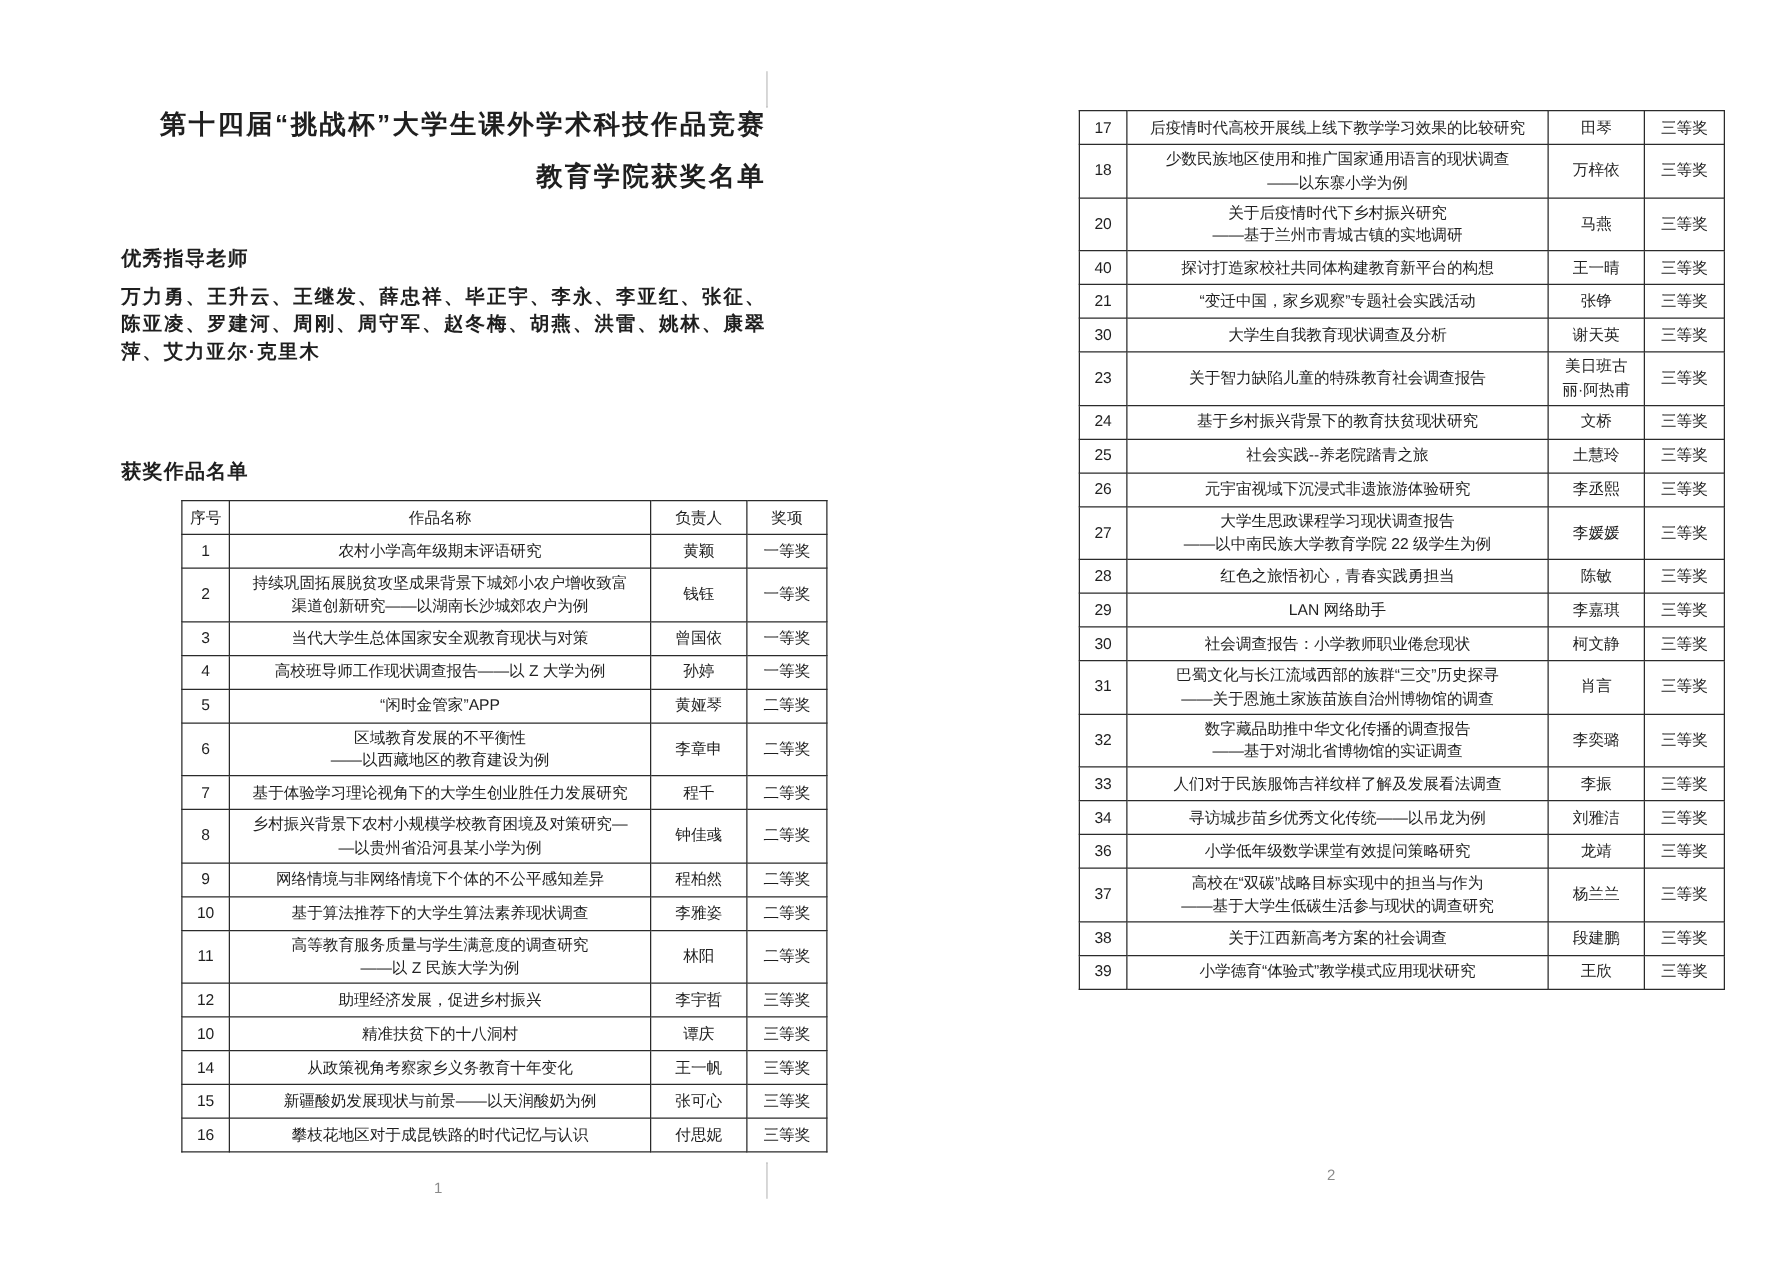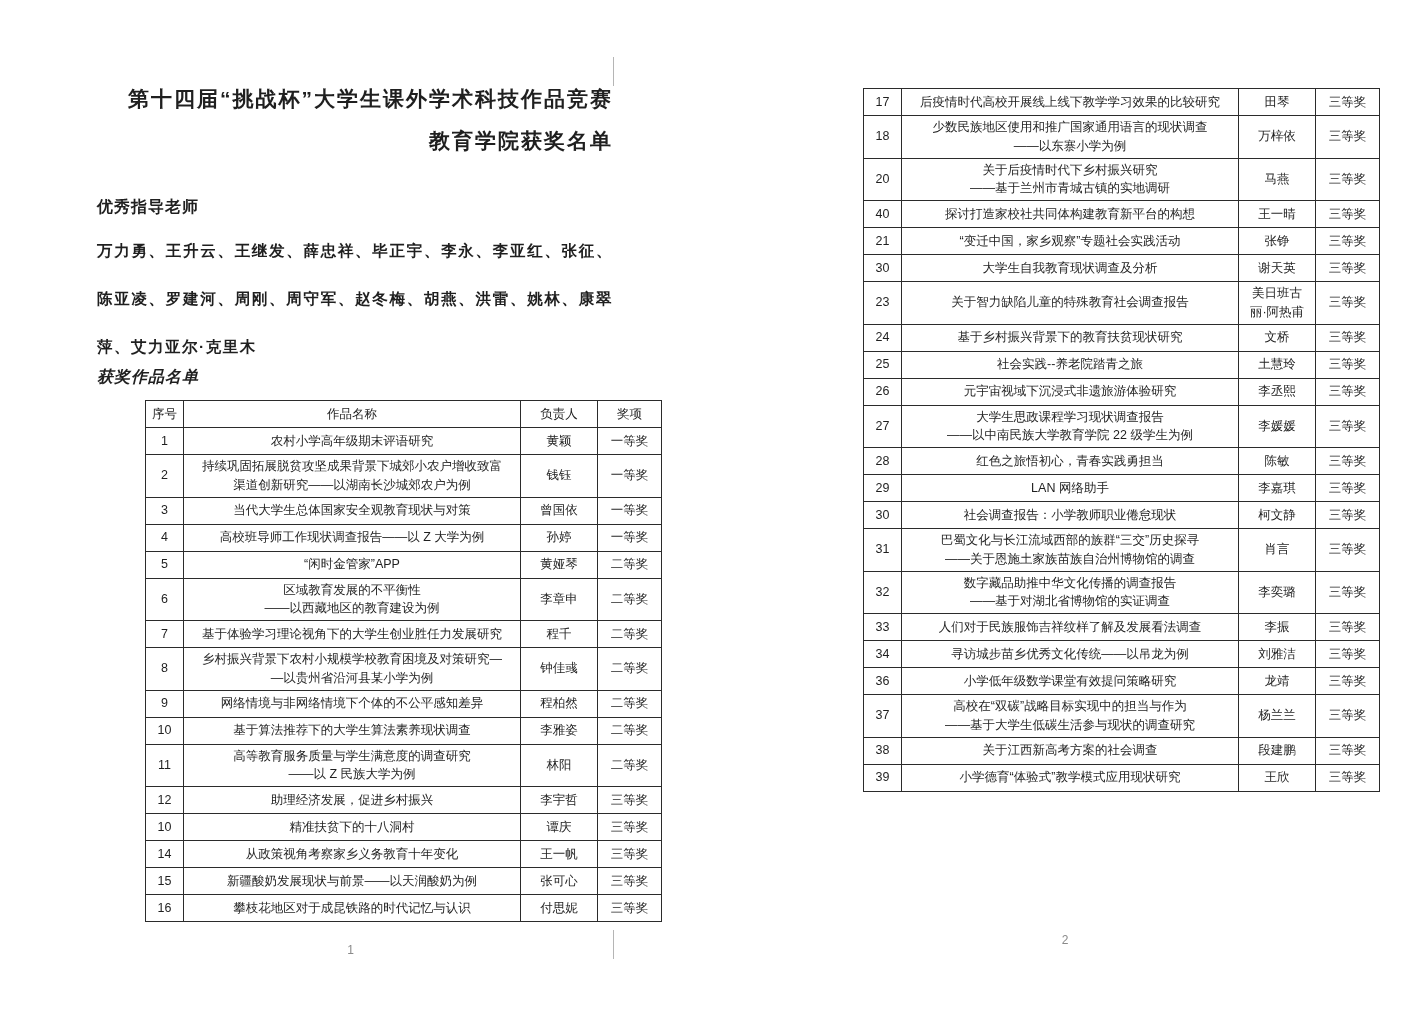--- a/index.html
+++ b/index.html
@@ -10,24 +10,24 @@
   .page1{left:88px;top:55px;width:525px;height:915px;}
   .page2{left:800px;top:40px;width:530px;height:930px;}
 
   .doc-title{position:absolute;left:0;width:100%;text-align:right;font-weight:bold;
              font-size:21px;letter-spacing:2px;}
   .doc-title.line1{top:30px;}
   .doc-title.line2{top:72px;}
 
   .section-heading{position:absolute;left:9px;font-weight:bold;font-size:16px;letter-spacing:1px;}
   .teachers-heading{top:142px;}
-  .list-heading{top:312px;font-style:italic;}
+  .list-heading{top:312px;}
 
   .teachers{position:absolute;left:9px;top:172px;width:516px;font-weight:bold;
-            font-size:15.5px;line-height:48px;letter-spacing:1.5px;text-align:justify;}
+            font-size:15.5px;line-height:22px;letter-spacing:1.5px;text-align:justify;}
 
   table{border-collapse:collapse;table-layout:fixed;font-size:12.5px;color:#1f1f1f;margin-left:48px;}
   .awards-table{position:absolute;width:516px;}
   .table1{left:9px;top:345px;}
   .table2{left:15px;top:48px;width:515px;}
   th,td{border:1px solid #2b2b2b;text-align:center;vertical-align:middle;
         padding:2px 3px;line-height:1.5;white-space:pre-line;overflow:hidden;font-weight:normal;}
   tr{height:27px;}
   col.c-no{width:38px;} col.c-title{width:337px;} col.c-name{width:77px;} col.c-award{width:64px;}
 

